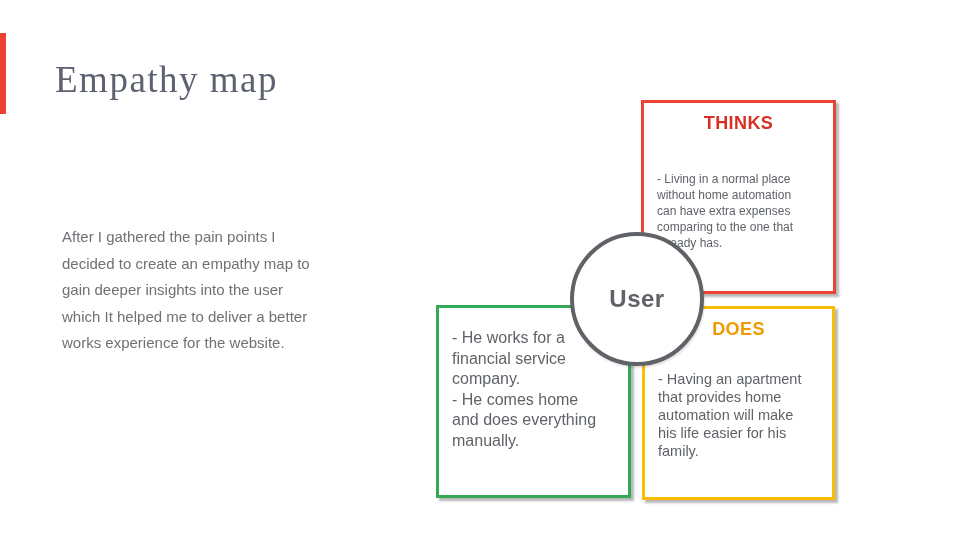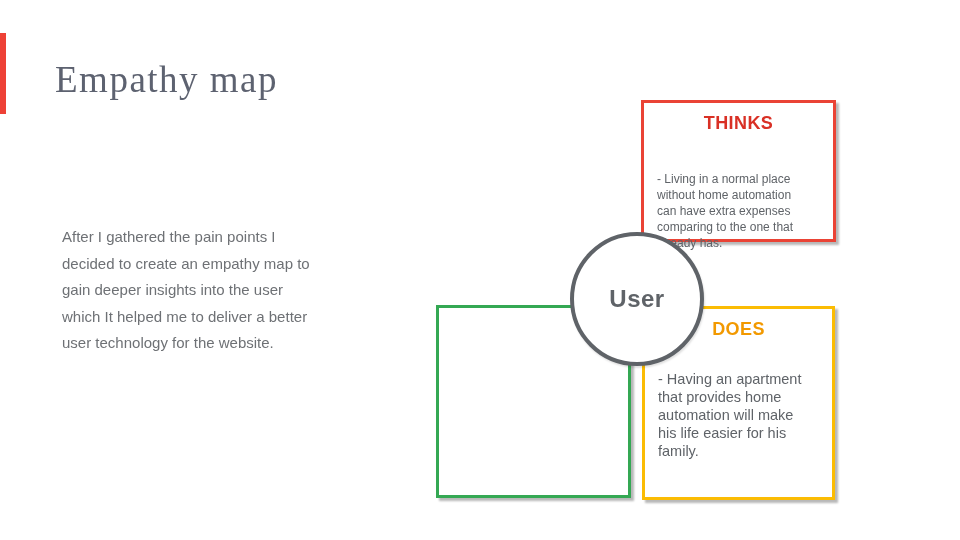--- a/index.html
+++ b/index.html
@@ -55,21 +55,21 @@
   
   .quad {
     position: absolute;
     box-sizing: border-box;
     background: #ffffff;
     border: 3px solid #999999;
     box-shadow: 3px 3px 2px rgba(0, 0, 0, 0.28);
     z-index: 1;
   }
   .quad-says   { left: 436px; top: 101px; width: 195px; height: 195px; }
-  .quad-thinks { left: 641px; top: 100px; width: 195px; height: 142px; }
+  .quad-thinks { left: 641px; top: 100px; width: 195px; height: 194px; }
   .quad-does   { left: 436px; top: 305px; width: 195px; height: 193px; }
   .quad-feels  { left: 642px; top: 306px; width: 193px; height: 194px; }
 
   .quad-heading {
     margin-top: 10px;
     text-align: center;
     font-weight: 700;
     font-size: 18px;
     letter-spacing: 0.4px;
   }
@@ -115,33 +115,39 @@
 <div class="slide">
 
   <div class="accent-bar" style="background: rgb(238, 65, 54);"></div>
 
   <h1 class="title" style="color: rgb(93, 98, 112);">Empathy map</h1>
 
   <p class="description">After I gathered the pain points I
 decided to create an empathy map to
 gain deeper insights into the user
 which It helped me to deliver a better
-user technology for the website.</p>
+works experience for the website.</p>
 
 
   <div class="quad quad-thinks" style="border-color: rgb(234, 67, 53);">
     <div class="quad-heading" style="color: rgb(217, 48, 37);">THINKS</div>
     <div class="quad-body">- Living in a normal place
 without home automation
 can have extra expenses
 comparing to the one that
 already has.</div>
   </div>
 
   <div class="quad quad-does" style="border-color: rgb(52, 168, 83);">
+    <div class="quad-body">- He works for a
+financial service
+company.
+- He comes home
+and does everything
+manually.</div>
   </div>
 
   <div class="quad quad-feels" style="border-color: rgb(251, 188, 4);">
     <div class="quad-heading" style="color: rgb(242, 153, 0);">DOES</div>
     <div class="quad-body">- Having an apartment
 that provides home
 automation will make
 his life easier for his
 family.</div>
   </div>

